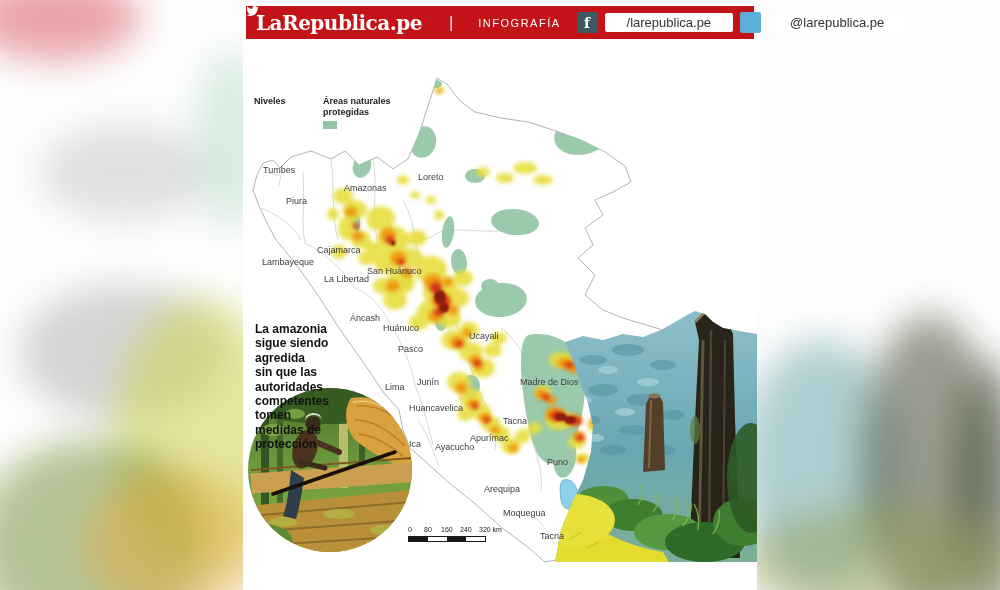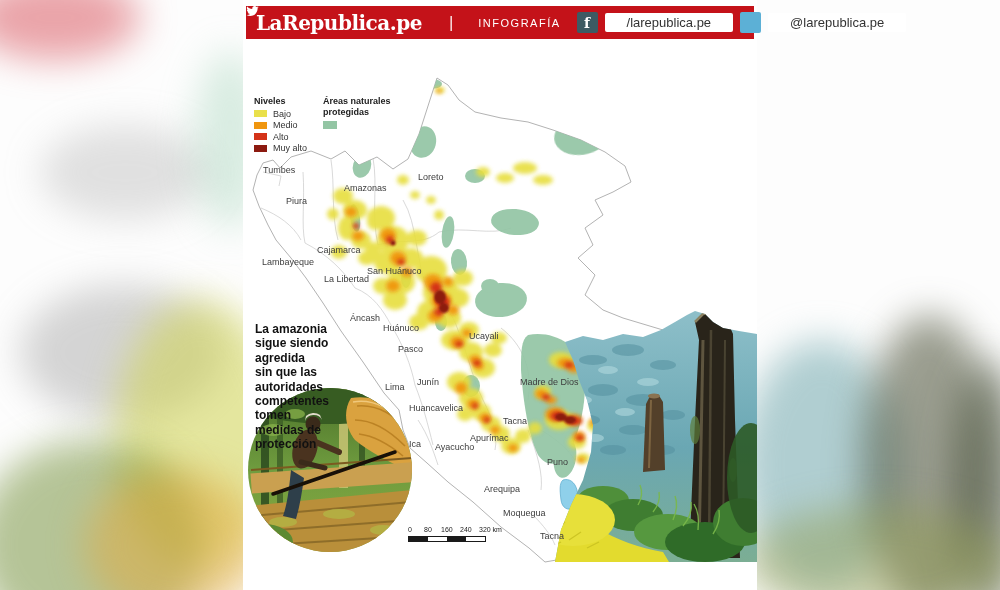--- a/index.html
+++ b/index.html
@@ -394,38 +394,20 @@
 
         <path d="M30,494 L152,452" stroke="#181008" stroke-width="3.5" stroke-linecap="round"></path>
         <ellipse cx="20" cy="542" rx="30" ry="18" fill="#5c8a33"></ellipse>
       </g>
     </svg>
 
     <div class="title">
     </div>
 
     <div class="lg-head">Niveles</div>
-    <div class="lg-list">
-      <div class="lg-row">
-        <span class="sw" style="background-color: rgb(233, 224, 75);"></span>
-        <span class="lg-lab">Bajo</span>
-      </div>
-      <div class="lg-row">
-        <span class="sw" style="background-color: rgb(240, 150, 15);"></span>
-        <span class="lg-lab">Medio</span>
-      </div>
-      <div class="lg-row">
-        <span class="sw" style="background-color: rgb(212, 51, 24);"></span>
-        <span class="lg-lab">Alto</span>
-      </div>
-      <div class="lg-row">
-        <span class="sw" style="background-color: rgb(140, 26, 16);"></span>
-        <span class="lg-lab">Muy alto</span>
-      </div>
-    </div>
 
     <div class="prot-head">Áreas naturales protegidas</div>
     <div class="prot-sw" style="background-color: rgb(147, 197, 164);"></div>
 
     <div class="annot">La amazonia
 sigue siendo agredida
 sin que las autoridades
 competentes  tomen
 medidas de protección</div>
 

